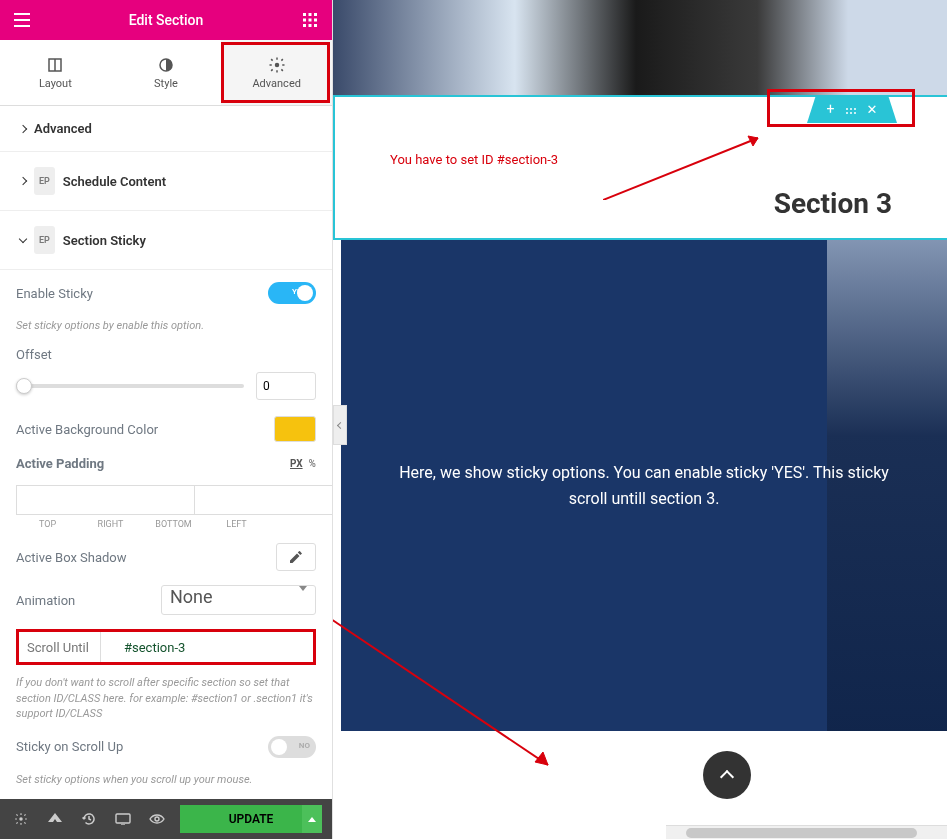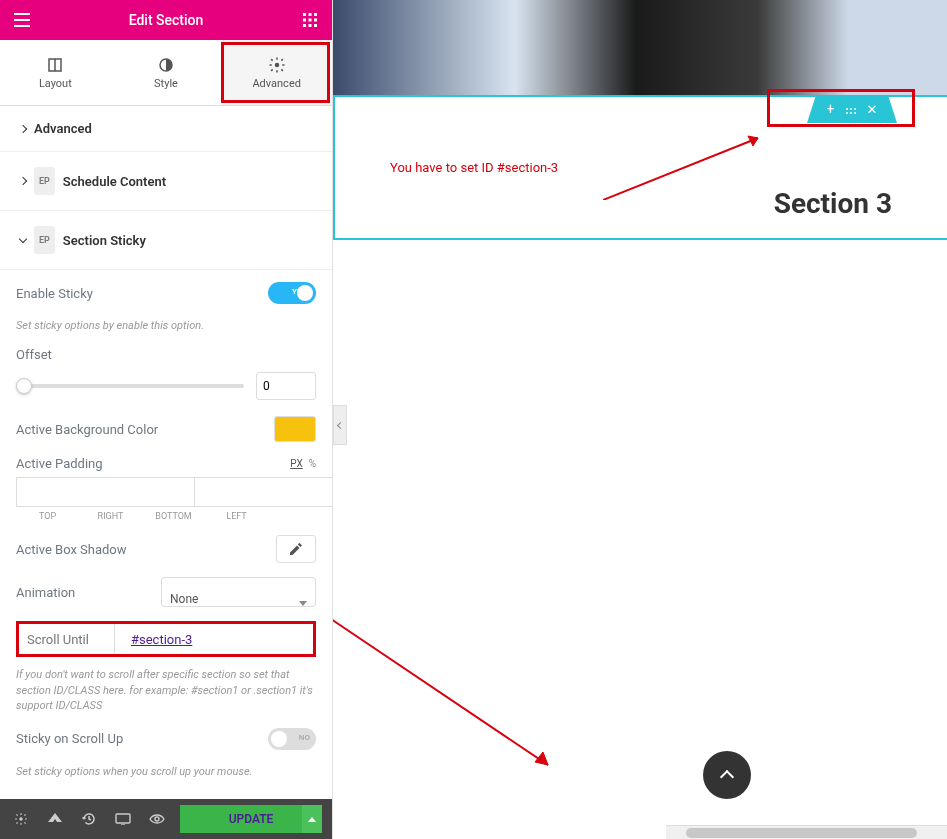--- a/index.html
+++ b/index.html
@@ -35,56 +35,56 @@
 .toggle.off .knob { left: 3px; right: auto; }
 .toggle.off .no { position: absolute; right: 6px; top: 5px; font-size: 8px; color: #aaa; font-weight: 600; }
 
 .slider-row { display: flex; align-items: center; gap: 12px; margin-bottom: 16px; }
 .slider { flex: 1; height: 4px; background: #ddd; border-radius: 2px; position: relative; }
 .slider .thumb { width: 16px; height: 16px; background: #fff; border: 1px solid #ccc; border-radius: 50%; position: absolute; top: -6px; left: 0; box-shadow: 0 1px 3px rgba(0,0,0,.2); }
 .num-input { width: 60px; height: 28px; border: 1px solid #ddd; border-radius: 3px; padding: 0 6px; font-size: 12px; }
 
 .color-swatch { width: 42px; height: 26px; background: #f6c20e; border: 1px solid #ddd; border-radius: 3px; cursor: pointer; }
 
-.unit-row { display: flex; justify-content: space-between; align-items: center; margin-bottom: 6px; }
+.unit-row { display: flex; justify-content: space-between; align-items: center; margin-bottom: 14px; font-weight: bold; }
 .unit-opts { font-size: 10px; color: #888; display: flex; gap: 6px; }
 .unit-opts .active { text-decoration: underline; color: #555; }
 
 .pad-inputs { display: flex; margin-bottom: 4px; }
 .pad-inputs .pad-cell { flex: 1; height: 30px; border: 1px solid #ddd; border-right: none; }
 .pad-labels { display: flex; font-size: 9px; color: #999; text-align: center; margin-bottom: 14px; }
 .pad-labels span { flex: 1; }
 .pad-labels .spacer { width: 48px; flex: none; }
 
 .edit-btn { width: 40px; height: 28px; border: 1px solid #ddd; border-radius: 3px; display: flex; align-items: center; justify-content: center; cursor: pointer; }
 
-.select { flex: 1; max-width: 155px; height: 30px; border: 1px solid #ddd; border-radius: 3px; display: flex; align-items: flex-end; justify-content: space-between; padding: 0 8px; font-size: 12px; color: #555; cursor: pointer; }
+.select { flex: 1; max-width: 155px; height: 30px; border: 1px solid #ddd; border-radius: 3px; display: flex; align-items: flex-start; justify-content: space-between; padding: 0 8px; font-size: 18px; color: #555; cursor: pointer; }
 .select .arr { width: 0; height: 0; border-left: 4px solid transparent; border-right: 4px solid transparent; border-top: 5px solid #888; }
 
 .scroll-until-row { display: flex; border: 3px solid #d8000c; height: 36px; margin-bottom: 10px; }
 .scroll-until-row .lbl { width: 140px; display: flex; align-items: center; padding: 0 8px; font-size: 13px; color: #777; }
-.scroll-until-row input { flex: 1; border: none; border-left: 1px solid #ddd; padding: 0 16px; font-size: 13px; color: #4c1d95; text-decoration: underline; }
+.scroll-until-row input { flex: 1; border: none; border-left: 1px solid #ddd; padding: 0 23px; font-size: 13px; color: #14532d; }
 
 .devices { display: flex; gap: 0; }
 .dev-btn { width: 40px; height: 30px; border: 1px solid #ddd; display: flex; align-items: center; justify-content: center; cursor: pointer; }
 .dev-btn:first-child { border-radius: 3px 0 0 3px; border-right: none; }
 .dev-btn:last-child { border-radius: 0 3px 3px 0; }
 
 
 .footer { height: 40px; background: #444; display: flex; align-items: center; padding: 0 6px; gap: 4px; }
 .footer .f-icon { width: 30px; height: 30px; display: flex; align-items: center; justify-content: center; color: #ccc; cursor: pointer; }
-.update-btn { flex: 1; height: 28px; background: #3bb54a; color: #4c1d95; display: flex; align-items: center; justify-content: center; font-size: 12px; font-weight: 600; cursor: pointer; margin: 0 4px; position: relative; }
+.update-btn { flex: 1; height: 28px; background: #3bb54a; color: #000000; display: flex; align-items: center; justify-content: center; font-size: 12px; font-weight: 600; cursor: pointer; margin: 0 4px; position: relative; }
 .update-btn .drop { width: 20px; height: 28px; background: #4cc05a; position: absolute; right: 0; top: 0; display: flex; align-items: center; justify-content: center; }
 .update-btn .drop .tri { width: 0; height: 0; border-left: 4px solid transparent; border-right: 4px solid transparent; border-bottom: 5px solid #fff; }
 
 
 .preview { flex: 1; height: 839px; position: relative; overflow: hidden; background: #fff; }
 .hero-strip { height: 95px; background: linear-gradient(90deg, #3a4a6a 0%, #d8e4f0 30%, #1a1a1a 50%, #3a3a3a 70%, #cdd9e8 85%); border-right: 8px solid #cdd9e8; }
 .section-header { position: relative; height: 145px; border: 2px solid #29c4d6; border-right: none; padding: 20px; }
-.section-header .annot { color: #d8000c; font-size: 13px; position: absolute; left: 55px; top: 63px; }
+.section-header .annot { color: #d8000c; font-size: 13px; position: absolute; left: 55px; top: 55px; }
 .section-header h2 { position: absolute; right: 55px; bottom: 18px; font-size: 28px; font-weight: 700; color: #333; margin-left: 48px; }
 .section-toolbar { position: absolute; top: -2px; right: 50px; height: 28px; width: 90px; background: #29c4d6; display: flex; align-items: center; justify-content: center; gap: 10px; color: #fff; clip-path: polygon(10% 0, 90% 0, 100% 100%, 0 100%); }
 .toolbar-highlight { position: absolute; top: -8px; right: 32px; width: 148px; height: 38px; border: 3px solid #d8000c; pointer-events: none; }
 
 .section-body { background: #1a3668; color: #fff; text-align: center; padding: 220px 40px; font-size: 16px; font-family: Georgia, serif; line-height: 1.6; position: relative; margin: 0 0 0 8px; }
 .section-img { position: absolute; right: -80px; top: 0; bottom: 0; width: 200px; background: linear-gradient(180deg, #c8d4e4 0%, #1a2a48 40%, #0a1a38 100%); opacity: 0.6; }
 
 .arrow1 { position: absolute; pointer-events: none; }
 .arrow1 svg line, .arrow1 svg polygon { stroke: #d8000c; fill: #d8000c; }
 
@@ -318,20 +318,24 @@
             <circle cx="2" cy="6" r="1"></circle>
             <circle cx="6" cy="6" r="1"></circle>
             <circle cx="10" cy="6" r="1"></circle>
           </svg></span>
       <span style="font-size:13px;">✕</span>
     </div>
     <div class="annot">You have to set ID #section-3</div>
     <h2>Section 3</h2>
   </div>
 
+  <div class="section-body">
+    <div class="section-img"></div>
+    <div style="position:relative;">Here, we show sticky options. You can enable sticky 'YES'. This sticky scroll untill section 3.</div>
+  </div>
 
   <div class="arrow1" style="left:270px; top:130px;">
     <svg width="170" height="70">
         <line x1="0" y1="70" x2="155" y2="8" stroke-width="2"></line>
         <polygon points="155,8 145,6 150,16"></polygon>
       </svg>
   </div>
   <div class="arrow1" style="left:-60px; top:580px;">
     <svg width="290" height="200">
         <line x1="0" y1="0" x2="275" y2="185" stroke-width="2"></line>

